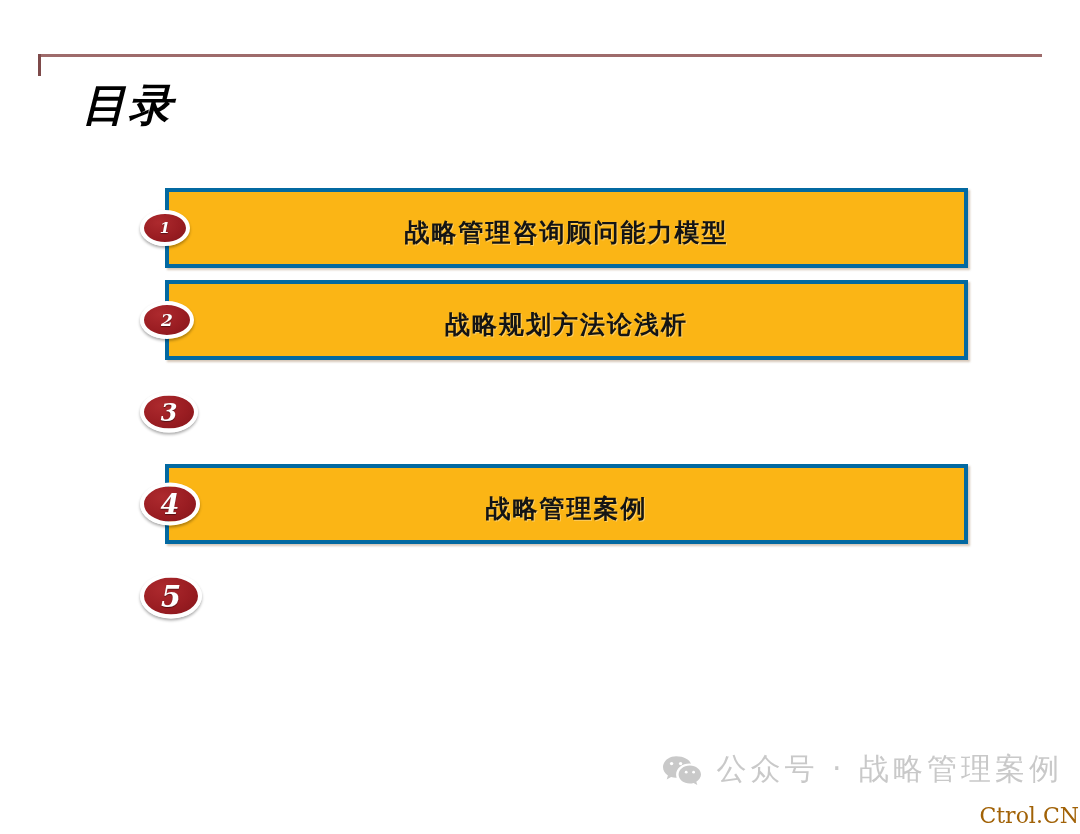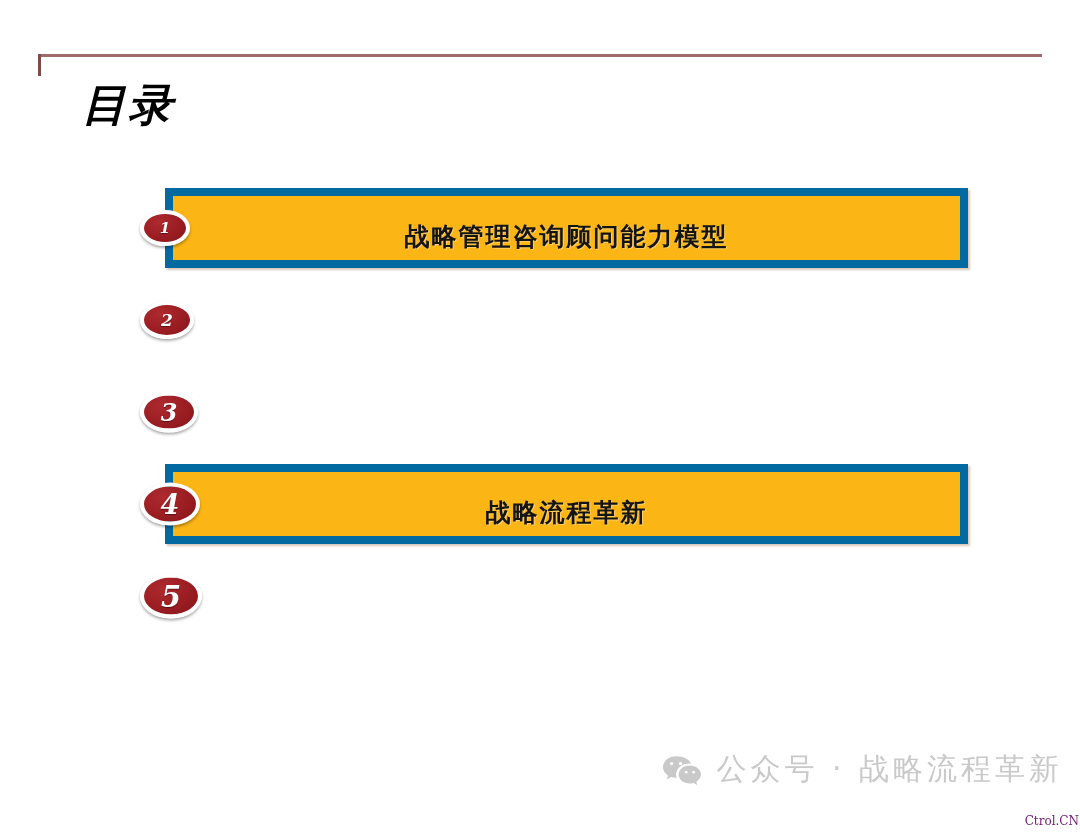--- a/index.html
+++ b/index.html
@@ -68,21 +68,21 @@
     margin-bottom: 12px;
   }
 
   .toc-bar {
     position: absolute;
     left: 165px;
     right: 112px;
     top: 0;
     height: 80px;
     background: #fbb515;
-    border: 8px solid #0369a1;
+    border: 4px solid #0369a1;
     box-sizing: border-box;
     box-shadow: 2px 2px 2px rgba(120,70,20,0.30);
   }
 
   .toc-label {
     position: absolute;
     left: 0;
     right: 0;
     top: 0;
     height: 80px;
@@ -145,22 +145,22 @@
     color: #c9c9c9;
     letter-spacing: 4px;
     white-space: nowrap;
     font-family: "DejaVu Sans", "Liberation Sans", sans-serif;
   }
 
   .corner-mark {
     position: absolute;
     right: 8px;
     bottom: 6px;
-    font-size: 12px;
-    color: #701a75;
+    font-size: 22px;
+    color: #a16207;
     font-family: "DejaVu Serif", "Liberation Serif", serif;
     white-space: nowrap;
   }
 </style>
 </head>
 <body>
 
 <div class="slide">
 
   <div class="top-rule"></div>
@@ -171,47 +171,50 @@
   <div class="toc">
 
     <div class="toc-row n1">
       <div class="toc-bar">
         <div class="toc-label">战略管理咨询顾问能力模型</div>
       </div>
       <div class="toc-badge">1</div>
     </div>
 
     <div class="toc-row n2">
+      <div class="toc-bar">
+        <div class="toc-label">战略规划方法论浅析</div>
+      </div>
       <div class="toc-badge">2</div>
     </div>
 
     <div class="toc-row n3">
       <div class="toc-badge">3</div>
     </div>
 
     <div class="toc-row n4">
       <div class="toc-bar">
-        <div class="toc-label">战略流程革新</div>
+        <div class="toc-label">战略管理案例</div>
       </div>
       <div class="toc-badge">4</div>
     </div>
 
     <div class="toc-row n5">
       <div class="toc-badge">5</div>
     </div>
 
   </div>
 
   <div class="watermark">
     <svg class="wechat-icon" viewBox="0 0 40 32">
       <path d="M14.2 2.2C6.9 2.2 1 7.1 1 13.1c0 3.4 1.9 6.4 4.9 8.4l-1.2 3.9 4.4-2.3c1.5.4 3.1.7 4.7.7l.9-.03c-.4-1-.6-2.1-.6-3.2 0-6.1 6-11 13.4-11 .5 0 1 .02 1.5.07C27.6 5.7 21.5 2.2 14.2 2.2z" fill="#c9c9c9"></path>
       <circle cx="9.6" cy="9.6" r="1.7" fill="#ffffff"></circle>
       <circle cx="18.6" cy="9.6" r="1.7" fill="#ffffff"></circle>
       <path d="M39 20.6c0-5-5-9-11.2-9s-11.2 4-11.2 9 5 9 11.2 9c1.3 0 2.6-.2 3.8-.6l3.7 1.9-1-3.2c2.7-1.6 4.7-4.2 4.7-7.1z" fill="#c9c9c9"></path>
       <circle cx="24.2" cy="18.2" r="1.4" fill="#ffffff"></circle>
       <circle cx="31.6" cy="18.2" r="1.4" fill="#ffffff"></circle>
     </svg>
-    <span class="watermark-text">公众号 · 战略流程革新</span>
+    <span class="watermark-text">公众号 · 战略管理案例</span>
   </div>
 
   <div class="corner-mark">Ctrol.CN</div>
 
 </div>
 
 </body></html>

